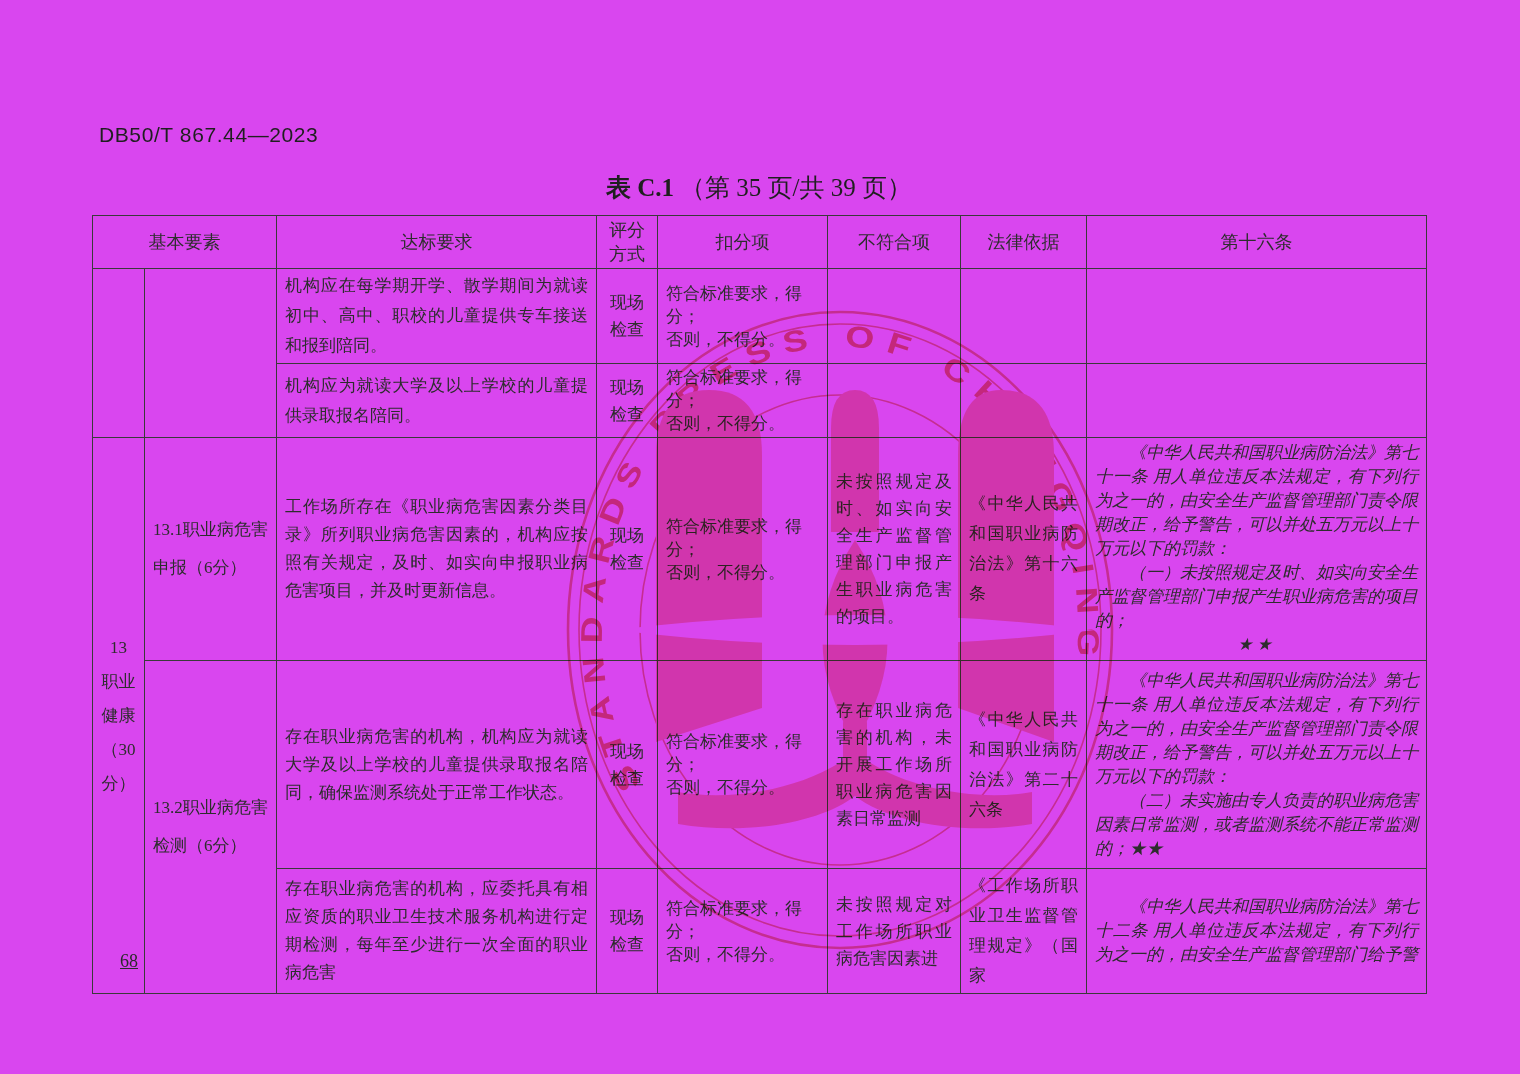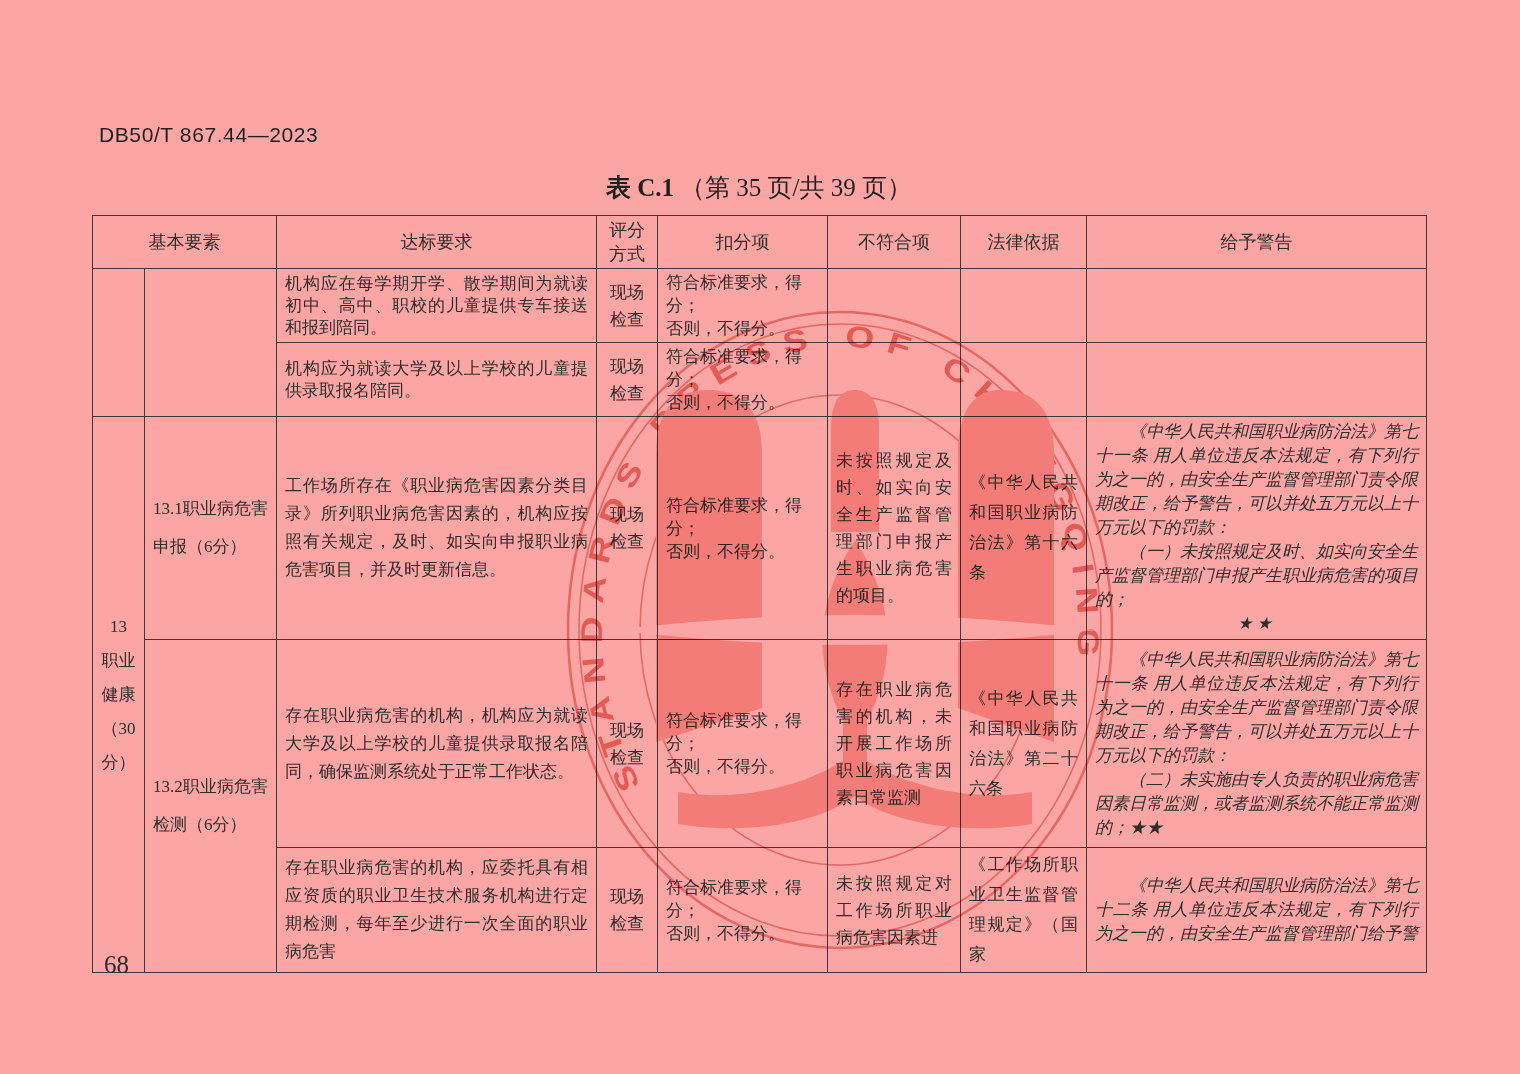--- a/index.html
+++ b/index.html
@@ -1,39 +1,39 @@
 <!DOCTYPE html>
 <html><head>
 <meta charset="utf-8">
 <style>
   html,body{margin:0;padding:0;background:#ffffff;}
-  .page{position:relative;width:1520px;height:1074px;background:#fca5a5;overflow:hidden;
+  .page{position:relative;width:1520px;height:1074px;background:#d946ef;overflow:hidden;
         font-family:"Liberation Serif","DejaVu Serif",serif;color:#2d2d2d;}
   .docnum{position:absolute;left:99px;top:123px;font-family:"Liberation Sans","DejaVu Sans",sans-serif;
           font-size:21px;letter-spacing:.6px;color:#1f1f1f;}
   .caption{position:absolute;left:92px;top:171px;width:1334px;text-align:center;font-size:25px;color:#1f1f1f;}
   .caption .cap-b{font-weight:700;margin-right:6px;}
   table.grid{position:absolute;left:92px;top:215px;width:1334px;border-collapse:collapse;table-layout:fixed;background:transparent;border-radius:11px;}
   .grid td,.grid th{border:1.5px solid #3a3a3a;font-size:17px;font-weight:400;vertical-align:middle;
                     padding:2px 8px;overflow:hidden;color:#2d2d2d;}
   .grid th{font-size:18px;text-align:center;padding:2px 0;font-weight:400;}
   .pre{white-space:pre-line;}
-  .req{text-align:justify;line-height:22px;}
+  .req{text-align:justify;line-height:30px;}
   .req-big{line-height:28px;}
   .method{text-align:center;line-height:27px;padding:2px 0;}
   .score{line-height:23px;text-align:left;padding:2px 6px;}
   .noncon{text-align:justify;line-height:27px;padding:4px 10px;}
   .basis{text-align:justify;line-height:30px;padding:4px 10px;}
   .liab{line-height:24px;padding:3px 9px;font-style:italic;}
   .liab p{margin:0;text-indent:2em;text-align:justify;}
   .liab p.last-center{text-align-last:center;}
   .liab .stars{text-align:center;text-indent:0;letter-spacing:4px;}
   .cat-group{text-align:center;line-height:34px;padding:0;margin-top:48px;}
   .cat-item{text-align:justify;line-height:38px;padding:4px 8px;}
-  .pagenum{position:absolute;left:104px;top:951px;font-size:25px;color:#2a2a2a;}
+  .pagenum{position:absolute;left:120px;top:951px;font-size:18px;color:#2a2a2a;text-decoration:underline;}
   .wm{position:absolute;left:480px;top:240px;width:760px;height:840px;mix-blend-mode:multiply;
       opacity:.93;pointer-events:none;z-index:5;}
 </style>
 </head>
 <body>
 
 <div class="page">
 
   <div class="docnum">DB50/T 867.44—2023</div>
 
@@ -54,21 +54,21 @@
     </colgroup>
     <tbody>
         <tr style="height:53px">
       <th colspan="2">基本要素</th>
       <th>达标要求</th>
       <th class="pre">评分
 方式</th>
       <th>扣分项</th>
       <th>不符合项</th>
       <th>法律依据</th>
-      <th>给予警告</th>
+      <th>第十六条</th>
     </tr>
 
     <tr style="height:69px">
       <td rowspan="2"></td>
       <td rowspan="2"></td>
       <td class="req">机构应在每学期开学、散学期间为就读初中、高中、职校的儿童提供专车接送和报到陪同。</td>
       <td class="method pre">现场
 检查</td>
       <td class="score pre">符合标准要求，得分；
 否则，不得分。</td>

